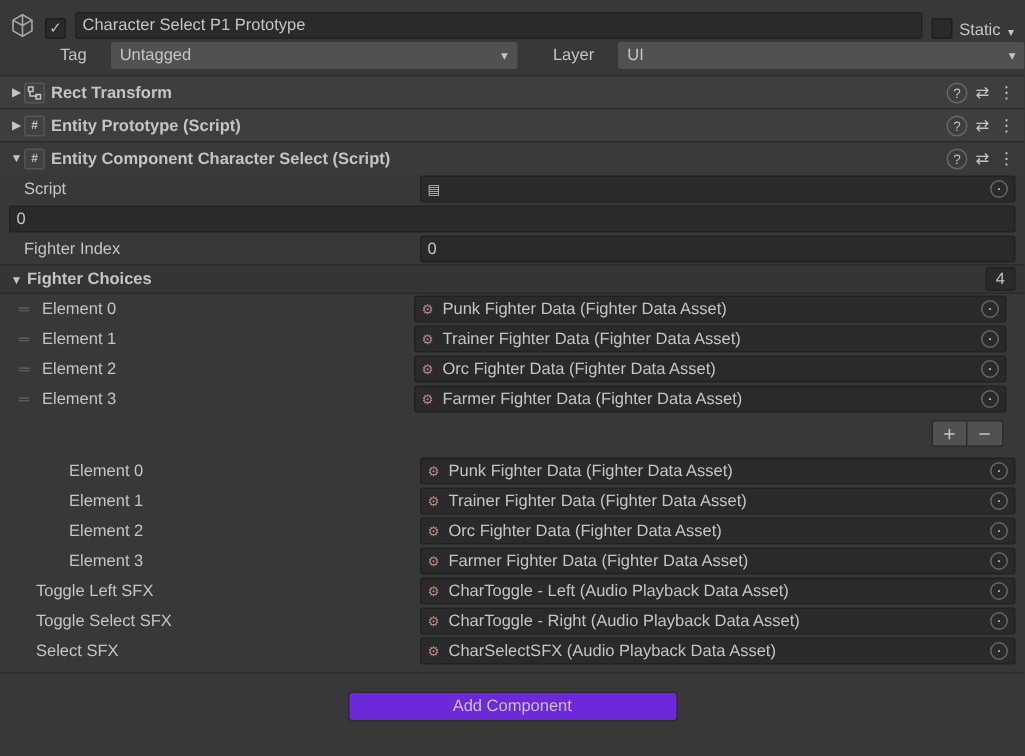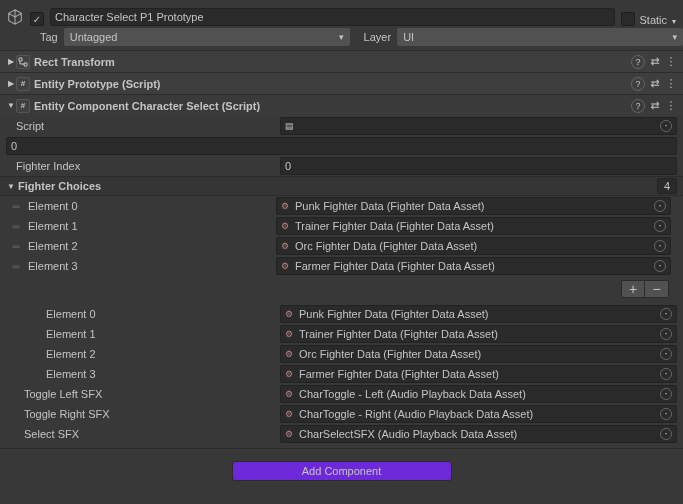--- a/index.html
+++ b/index.html
@@ -5,21 +5,21 @@
 * { margin:0; padding:0; box-sizing:border-box; font-family:"Segoe UI",Arial,sans-serif; font-size:11px; color:#c4c4c4; }
 body { background:#383838; width:683px; height:504px; overflow:hidden; }
 .row { display:flex; align-items:center; height:20px; padding:0 6px; }
 .hdr { background:#3e3e3e; border-top:1px solid #2b2b2b; height:22px; }
 .hdr-dark { background:#3a3a3a; }
 .cube { width:18px; height:18px; margin:3px 6px 0 6px; }
 .top-row { display:flex; align-items:flex-end; height:28px; padding:2px 4px 2px 0; }
 .chk { width:14px; height:14px; background:#2a2a2a; border:1px solid #1e1e1e; border-radius:2px; display:flex; align-items:center; justify-content:center; }
 .chk.on::after { content:"✓"; font-size:10px; color:#c4c4c4; }
 .name-field { flex:1; background:#2a2a2a; border:1px solid #222; border-radius:2px; height:18px; padding:0 4px; margin:0 6px; display:flex; align-items:center; }
-.tag-row { display:flex; align-items:center; height:22px; padding:0 0 4px 40px; gap:6px; }
+.tag-row { display:flex; align-items:center; height:22px; padding:0 0 4px 40px; gap:16px; }
 .drop { background:#515151; border-radius:2px; height:18px; display:flex; align-items:center; padding:3px 6px; position:relative; }
 .drop::after { content:"▾"; position:absolute; right:6px; font-size:9px; }
 .lbl { color:#c4c4c4; }
 .fold { width:10px; display:inline-block; text-align:center; font-size:8px; }
 .sq { width:14px; height:14px; background:#414141; border:1px solid #555; border-radius:2px; display:flex; align-items:center; justify-content:center; font-size:8px; font-weight:bold; color:#c4c4c4; }
 .comp-title { font-weight:600; margin-left:4px; flex:1; }
 .help { width:14px; height:14px; border-radius:7px; border:1px solid #666; font-size:9px; display:flex; align-items:center; justify-content:center; margin-left:4px; }
 .ic { width:12px; font-size:11px; margin-left:4px; display:inline-flex; justify-content:center; }
 .prop-row { display:flex; align-items:center; height:20px; padding:0 6px; }
 .prop-lbl { width:274px; padding-left:10px; }
@@ -205,21 +205,21 @@
 
 <div class="prop-row">
     <div class="prop-lbl indent2">Toggle Left SFX</div>
     <div class="obj-field">
       <span class="ico" style="color:#b88">⚙</span>
       <span>CharToggle - Left (Audio Playback Data Asset)</span>
       <span class="obj-pick"></span>
     </div>
   </div>
 <div class="prop-row">
-    <div class="prop-lbl indent2">Toggle Right SFX</div>
+    <div class="prop-lbl indent2">Toggle Select SFX</div>
     <div class="obj-field">
       <span class="ico" style="color:#b88">⚙</span>
       <span>CharToggle - Right (Audio Playback Data Asset)</span>
       <span class="obj-pick"></span>
     </div>
   </div>
 <div class="prop-row">
     <div class="prop-lbl indent2">Select SFX</div>
     <div class="obj-field">
       <span class="ico" style="color:#b88">⚙</span>

